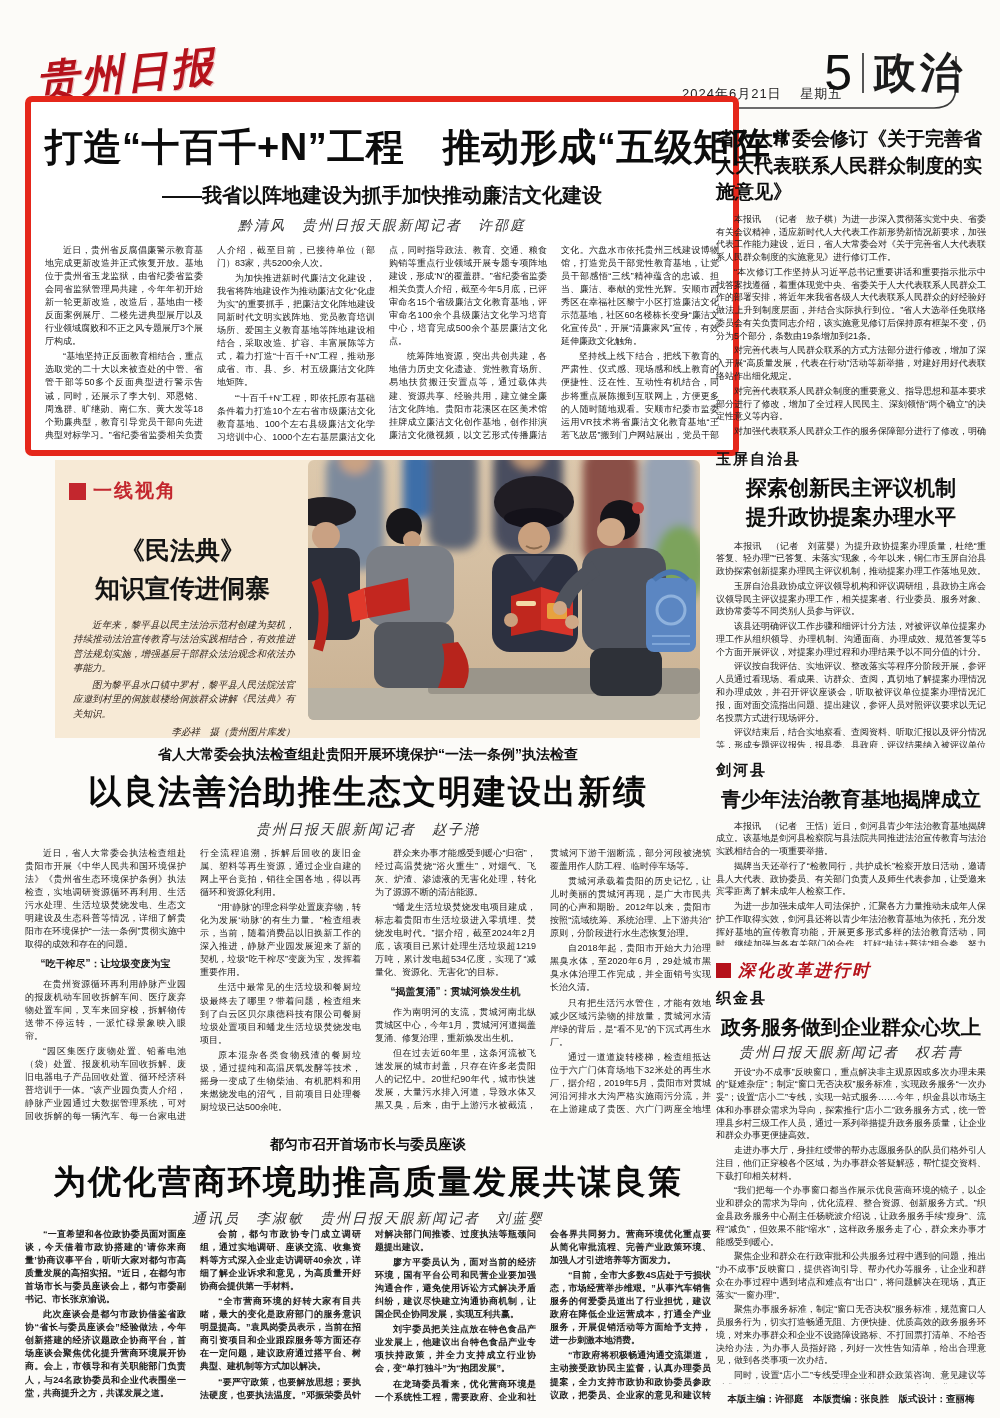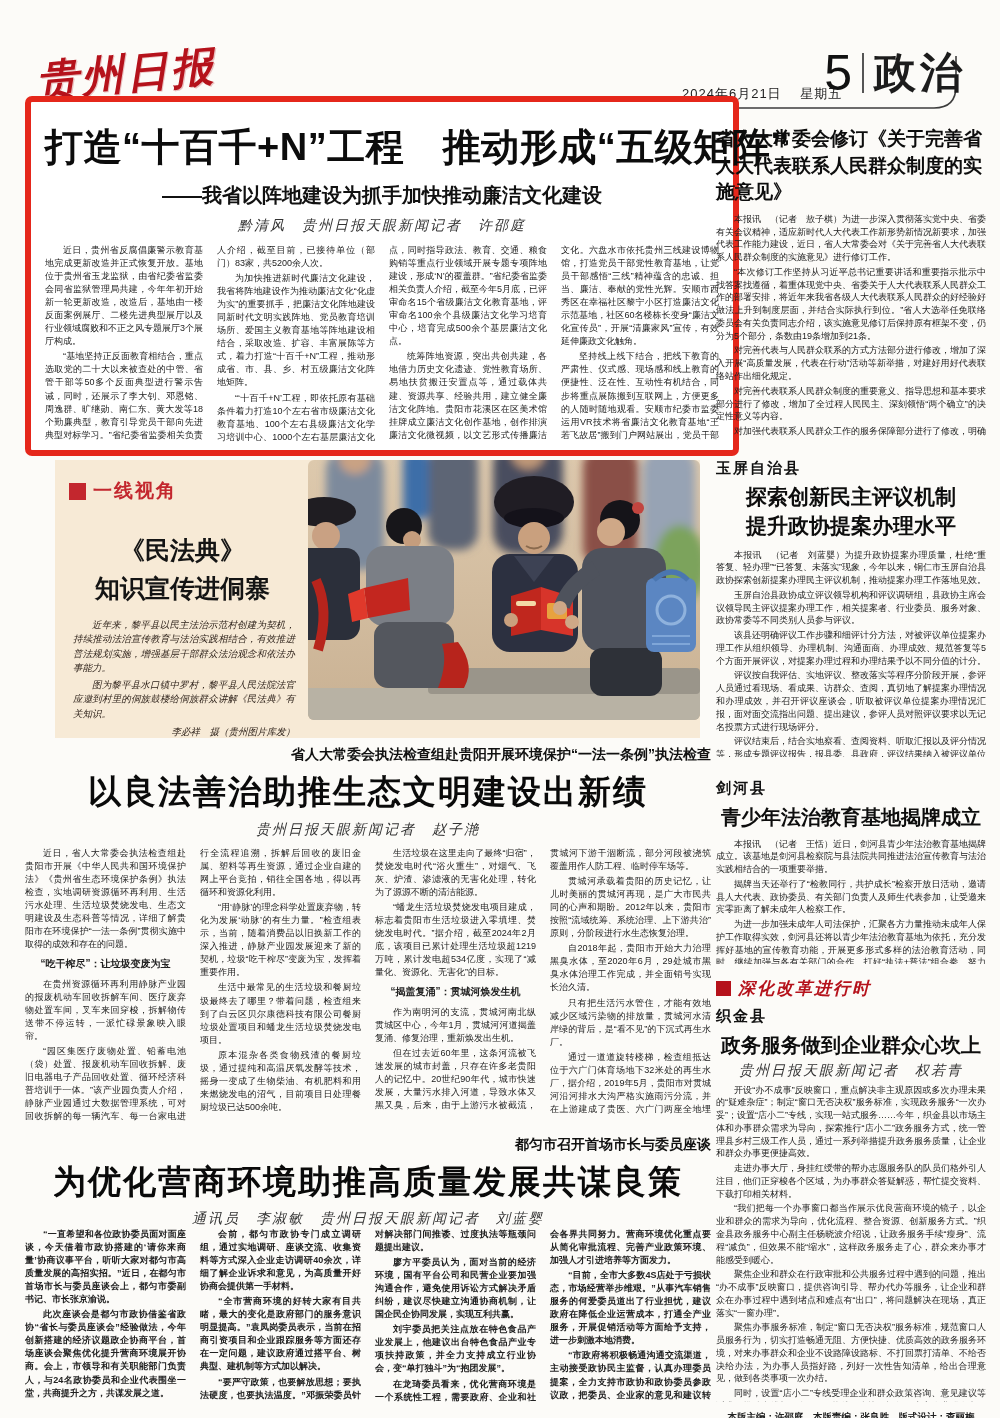--- a/index.html
+++ b/index.html
@@ -28,29 +28,29 @@
   .fl-label{position:absolute;left:14px;top:18px;display:flex;align-items:center;gap:7px;}
   .fl-label .sq{width:17px;height:17px;background:#c3272e;}
   .fl-label .txt{font-size:19px;font-weight:bold;color:#c3272e;letter-spacing:2px;}
   .fl-title{position:absolute;left:0;top:72px;width:255px;text-align:center;font-family:"Liberation Serif","DejaVu Serif",serif;font-weight:bold;font-size:25px;line-height:1.5;color:#141414;}
   .fl-caption{position:absolute;left:18px;top:158px;width:222px;font-size:9.5px;line-height:1.5;font-style:italic;font-family:"Liberation Serif","DejaVu Serif",serif;text-align:justify;color:#30241c;}
   .fl-caption .para{margin-bottom:3px;}
   .fl-credit{margin-top:4px;text-indent:0;text-align:right;}
   .fl-photo{position:absolute;right:0;top:0;width:392px;height:260px;border-radius:6px;overflow:hidden;}
   
   .article-wide{position:absolute;left:25px;width:686px;}
-  .kicker-center{text-align:right;font-size:14px;font-weight:bold;color:#111;}
+  .kicker-center{text-align:center;font-size:14px;font-weight:bold;color:#111;}
   .big-title{text-align:center;font-family:"Liberation Serif","DejaVu Serif",serif;font-weight:900;font-size:33px;letter-spacing:2px;color:#0a0a0a;margin-top:6px;}
   .mid-body{margin-top:8px;column-count:4;height:288px;}
   .bottom-body{margin-top:0;column-count:4;height:182px;font-weight:bold;}
   
   .rail{position:absolute;left:716px;top:126px;width:270px;}
   .rail-title{ font-weight:bold;font-size:19px;line-height:1.4;color:#0d0d0d;}
   .rail-body{margin-top:7px;font-size:9px;line-height:1.42;text-align:justify;overflow:hidden;color:#222;}
-  .rail-kicker{margin-top:22px;font-size:15px;font-weight:bold;letter-spacing:2px;color:#111;}
+  .rail-kicker{margin-top:13px;font-size:15px;font-weight:bold;letter-spacing:2px;color:#111;}
   .rail-title2{margin-top:5px;text-align:center;font-family:"Liberation Serif","DejaVu Serif",serif;font-weight:bold;font-size:21px;line-height:1.4;color:#0d0d0d;}
   .reform{margin-top:13px;display:flex;align-items:center;gap:7px;font-style:italic;}
   .reform .sq{width:15px;height:15px;background:#b5121b;}
   .reform .txt{font-size:17px;font-weight:bold;color:#b5121b;letter-spacing:2px;}
   .rail-byline{margin-top:3px;}
   .credits{margin-top:9px;text-align:center;font-size:9.5px;font-weight:bold;font-family:"Liberation Serif","DejaVu Serif",serif;color:#222;}
   .h224{height:224px;} .h208{height:208px;} .h126{height:126px;} .h318{height:318px;}
 </style>
 </head>
 <body>
@@ -178,21 +178,21 @@
     <div class="big-title">以良法善治助推生态文明建设出新绩</div>
     <div class="byline" style="margin-top:6px">贵州日报天眼新闻记者　赵子滟</div>
     <div class="colbody mid-body">
         <div class="para">近日，省人大常委会执法检查组赴贵阳市开展《中华人民共和国环境保护法》《贵州省生态环境保护条例》执法检查，实地调研资源循环再利用、生活污水处理、生活垃圾焚烧发电、生态文明建设及生态科普等情况，详细了解贵阳市在环境保护“一法一条例”贯彻实施中取得的成效和存在的问题。</div>
         <div class="subhead">“吃干榨尽”：让垃圾变废为宝</div>
         <div class="para">在贵州资源循环再利用静脉产业园的报废机动车回收拆解车间、医疗废弃物处置车间，叉车来回穿梭，拆解物传送带不停运转，一派忙碌景象映入眼帘。</div>
         <div class="para">“园区集医疗废物处置、铅蓄电池（袋）处置、报废机动车回收拆解、废旧电器电子产品回收处置、循环经济科普培训于一体。”该产业园负责人介绍，静脉产业园通过大数据管理系统，可对回收拆解的每一辆汽车、每一台家电进行全流程追溯，拆解后回收的废旧金属、塑料等再生资源，通过企业自建的网上平台竞拍，销往全国各地，得以再循环和资源化利用。</div>
         <div class="para">“用‘静脉’的理念科学处置废弃物，转化为发展‘动脉’的有生力量。”检查组表示，当前，随着消费品以旧换新工作的深入推进，静脉产业园发展迎来了新的契机，垃圾“吃干榨尽”变废为宝，发挥着重要作用。</div>
         <div class="para">生活中最常见的生活垃圾和餐厨垃圾最终去了哪里？带着问题，检查组来到了白云区贝尔康德科技有限公司餐厨垃圾处置项目和蟠龙生活垃圾焚烧发电项目。</div>
         <div class="para">原本混杂各类食物残渣的餐厨垃圾，通过提纯和高温厌氧发酵等技术，摇身一变成了生物柴油、有机肥料和用来燃烧发电的沼气，目前项目日处理餐厨垃圾已达500余吨。</div>
-        <div class="para">生活垃圾在这里走向了最终“归宿”，焚烧发电时代“浴火重生”，对烟气、飞灰、炉渣、渗滤液的无害化处理，转化为了源源不断的清洁能源。</div>
+        <div class="para">群众来办事才能感受到暖心“归宿”，经过高温焚烧“浴火重生”，对烟气、飞灰、炉渣、渗滤液的无害化处理，转化为了源源不断的清洁能源。</div>
         <div class="para">“蟠龙生活垃圾焚烧发电项目建成，标志着贵阳市生活垃圾进入零填埋、焚烧发电时代。”据介绍，截至2024年2月底，该项目已累计处理生活垃圾超1219万吨，累计发电超534亿度，实现了“减量化、资源化、无害化”的目标。</div>
         <div class="subhead">“揭盖复涌”：贯城河焕发生机</div>
         <div class="para">作为南明河的支流，贯城河南北纵贯城区中心，今年1月，贯城河河道揭盖复涌、修复治理，重新焕发出生机。</div>
         <div class="para">但在过去近60年里，这条河流被飞速发展的城市封盖，只存在许多老贵阳人的记忆中。20世纪90年代，城市快速发展，大量污水排入河道，导致水体又黑又臭，后来，由于上游污水被截流，贯城河下游干涸断流，部分河段被浇筑覆盖用作人防工程、临时停车场等。</div>
         <div class="para">贯城河承载着贵阳的历史记忆，让儿时美丽的贯城河再现，是广大市民共同的心声和期盼。2012年以来，贵阳市按照“流域统筹、系统治理、上下游共治”原则，分阶段进行水生态恢复治理。</div>
         <div class="para">自2018年起，贵阳市开始大力治理黑臭水体，至2020年6月，29处城市黑臭水体治理工作完成，并全面销号实现长治久清。</div>
         <div class="para">只有把生活污水管住，才能有效地减少区域污染物的排放量，贯城河水清岸绿的背后，是“看不见”的下沉式再生水厂。</div>
         <div class="para">通过一道道旋转楼梯，检查组抵达位于六广门体育场地下32米处的再生水厂，据介绍，2019年5月，贵阳市对贯城河沿河排水大沟严格实施雨污分流，并在上游建成了贵医、六广门两座全地埋式污水处理厂，极大地削减了贯城河流域污水量。</div>
       </div>
   </div>

